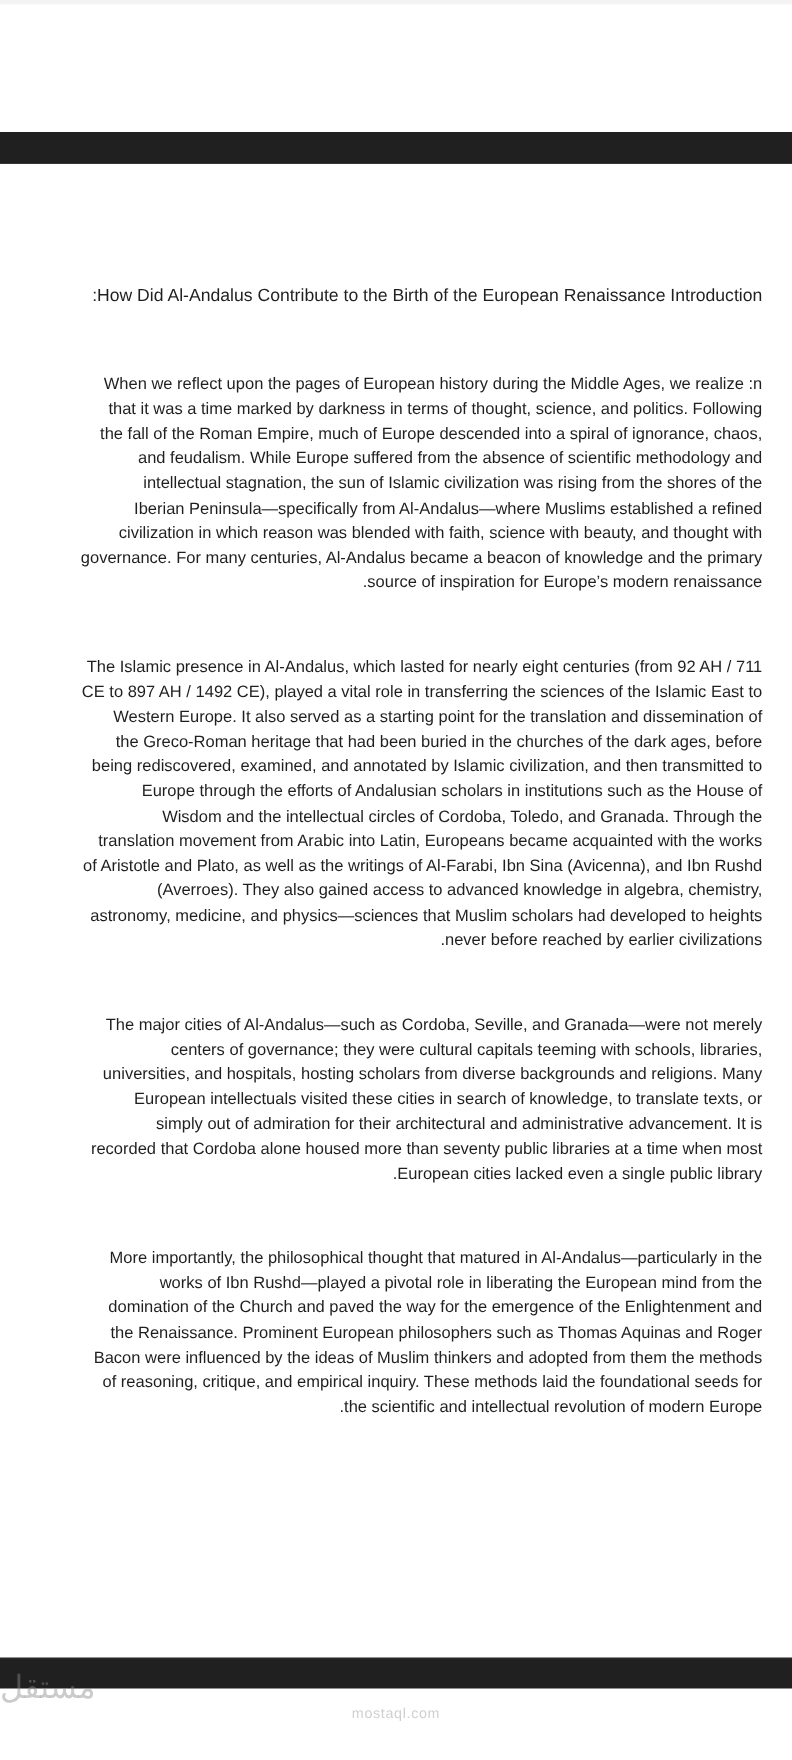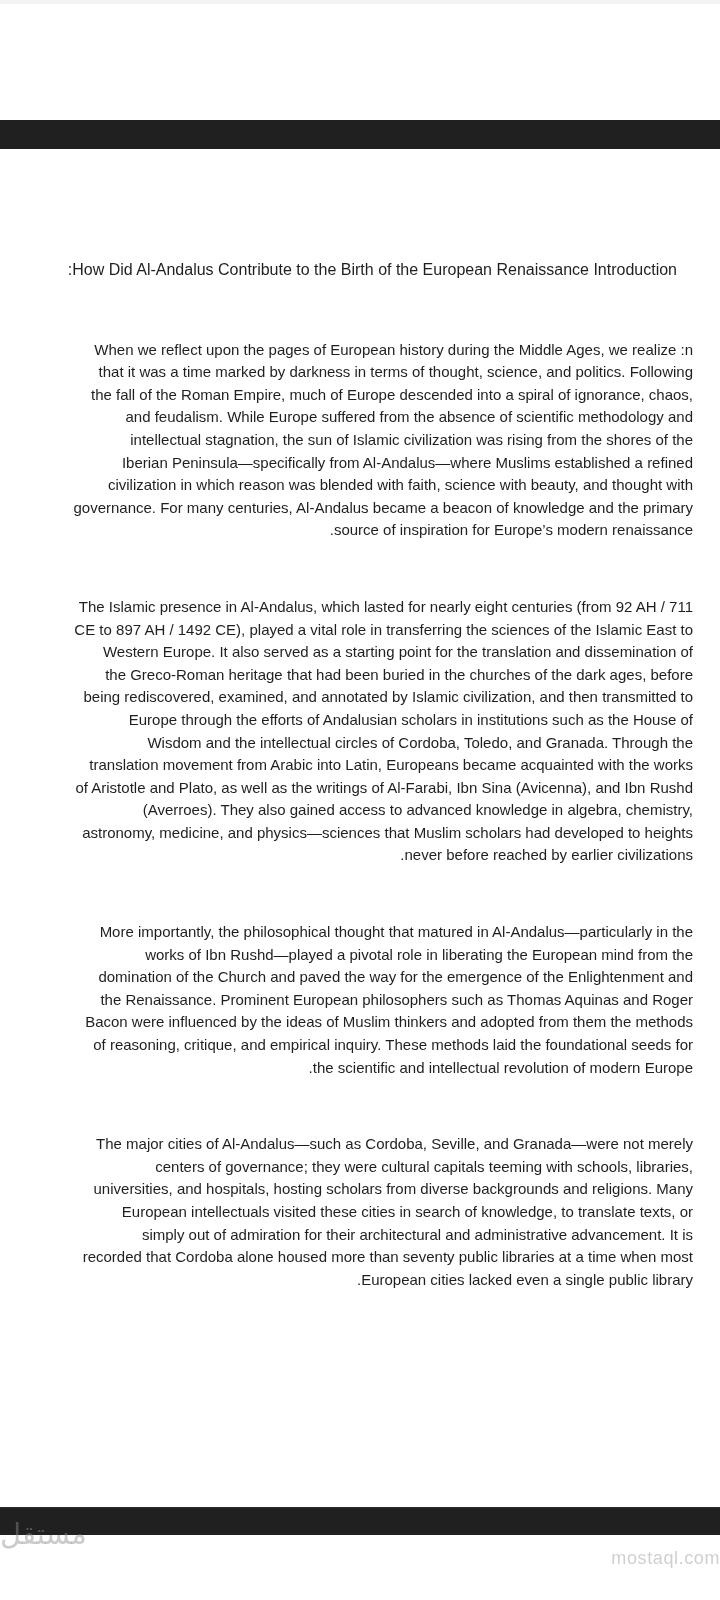--- a/index.html
+++ b/index.html
@@ -29,21 +29,21 @@
   .doc{
     position:absolute;
     top:259px;left:28px;right:27px;
     color:var(--text);
     font-size:15px;
     line-height:22.6px;
     text-align:right;
     direction:ltr;
   }
   .doc-title{
-    margin:0 16px 57px 0;
+    margin:0 0 57px 0;
     font-size:16px;
     font-weight:normal;
     line-height:22.6px;
     white-space:pre-line;
   }
   .para{
     margin:0 0 54px 0;
     white-space:pre-line;
   }
   .watermark{
@@ -55,23 +55,23 @@
     text-align:left;
     font-family:"DejaVu Sans", sans-serif;
     font-weight:normal;
     font-size:29px;
     line-height:32px;
     color:rgba(140,140,140,0.45);
     z-index:5;
   }
   .wm-domain{
     position:absolute;top:1550px;left:0;right:0;
-    text-align:right;
+    text-align:center;
     font-family:"Liberation Sans", sans-serif;
-    font-size:18px;
+    font-size:13px;
     line-height:16px;
     letter-spacing:0.6px;
     color:rgba(140,140,140,0.42);
     z-index:5;
   }
 </style>
 </head>
 <body>
 
 <div class="screen">
@@ -99,35 +99,35 @@
 the Greco-Roman heritage that had been buried in the churches of the dark ages, before
 being rediscovered, examined, and annotated by Islamic civilization, and then transmitted to
 Europe through the efforts of Andalusian scholars in institutions such as the House of
 Wisdom and the intellectual circles of Cordoba, Toledo, and Granada. Through the
 translation movement from Arabic into Latin, Europeans became acquainted with the works
 of Aristotle and Plato, as well as the writings of Al-Farabi, Ibn Sina (Avicenna), and Ibn Rushd
 (Averroes). They also gained access to advanced knowledge in algebra, chemistry,
 astronomy, medicine, and physics—sciences that Muslim scholars had developed to heights
 .never before reached by earlier civilizations</p>
 
+    <p class="para">The major cities of Al-Andalus—such as Cordoba, Seville, and Granada—were not merely
+centers of governance; they were cultural capitals teeming with schools, libraries,
+universities, and hospitals, hosting scholars from diverse backgrounds and religions. Many
+European intellectuals visited these cities in search of knowledge, to translate texts, or
+simply out of admiration for their architectural and administrative advancement. It is
+recorded that Cordoba alone housed more than seventy public libraries at a time when most
+.European cities lacked even a single public library</p>
+
     <p class="para">More importantly, the philosophical thought that matured in Al-Andalus—particularly in the
 works of Ibn Rushd—played a pivotal role in liberating the European mind from the
 domination of the Church and paved the way for the emergence of the Enlightenment and
 the Renaissance. Prominent European philosophers such as Thomas Aquinas and Roger
 Bacon were influenced by the ideas of Muslim thinkers and adopted from them the methods
 of reasoning, critique, and empirical inquiry. These methods laid the foundational seeds for
 .the scientific and intellectual revolution of modern Europe</p>
-
-    <p class="para">The major cities of Al-Andalus—such as Cordoba, Seville, and Granada—were not merely
-centers of governance; they were cultural capitals teeming with schools, libraries,
-universities, and hospitals, hosting scholars from diverse backgrounds and religions. Many
-European intellectuals visited these cities in search of knowledge, to translate texts, or
-simply out of admiration for their architectural and administrative advancement. It is
-recorded that Cordoba alone housed more than seventy public libraries at a time when most
-.European cities lacked even a single public library</p>
 
   </div>
 
   <div class="divider-bar bottom"></div>
 
   <div class="watermark">
     <div class="wm-logo">مستقل</div>
     <div class="wm-domain">mostaql.com</div>
   </div>
 

